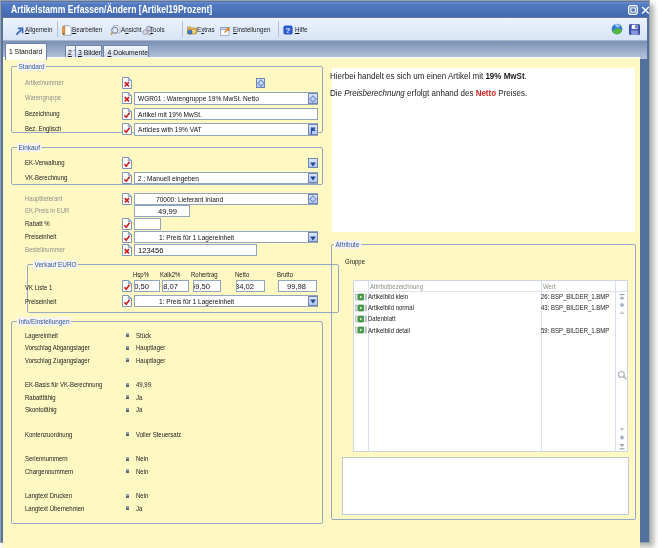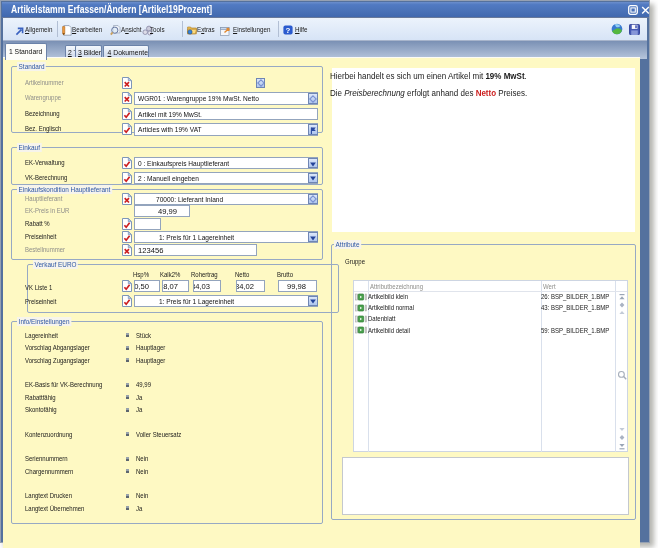--- a/index.html
+++ b/index.html
@@ -180,41 +180,37 @@
         <use href="#pageC"></use>
       </svg>
 <svg class="rbtn" style="left:118.5px;top:65px;" viewBox="0 0 10 12">
         <use href="#pageC"></use>
       </svg>
 <div class="gb" style="left:8px;top:89px;width:312px;height:38px;">
         <div class="gbt">Einkauf</div>
       </div>
 <div class="lbl" style="left:21.5px;top:100px;">EK-Verwaltung</div>
 <div class="lbl" style="left:21.5px;top:114.5px;">VK-Berechnung</div>
-<div class="tbx" style="left:131px;top:99px;width:184px;height:12px;"><span class="tx txl">0 : Einkaufspreis Hauptlieferant</span></div>
 <div class="bluebtn" style="left:304.5px;top:100px;width:10.5px;height:10px;">
         <svg width="8" height="8" viewBox="0 0 8 8" style="margin:0.5px auto 0;">
           <use href="#dropG"></use>
         </svg>
       </div>
 <div class="tbx" style="left:131px;top:113.5px;width:184px;height:12px;"><span class="tx txl">2 : Manuell eingeben</span></div>
 <div class="bluebtn" style="left:304.5px;top:114.5px;width:10.5px;height:10px;">
         <svg width="8" height="8" viewBox="0 0 8 8" style="margin:0.5px auto 0;">
           <use href="#dropG"></use>
         </svg>
       </div>
 <svg class="rbtn" style="left:118.5px;top:99px;" viewBox="0 0 10 12">
         <use href="#pageC"></use>
       </svg>
 <svg class="rbtn" style="left:118.5px;top:113.5px;" viewBox="0 0 10 12">
         <use href="#pageC"></use>
       </svg>
-<div class="gb" style="left:8px;top:130.5px;width:312px;height:71.5px;">
-        <div class="gbt">Einkaufskondition Hauptlieferant</div>
-      </div>
 <div class="lbl dis" style="left:21.5px;top:135.5px;">Hauptlieferant</div>
 <div class="lbl dis" style="left:21.5px;top:148px;">EK-Preis in EUR</div>
 <div class="lbl" style="left:21.5px;top:161px;">Rabatt %</div>
 <div class="lbl" style="left:21.5px;top:174px;">Preiseinheit</div>
 <div class="lbl dis" style="left:21.5px;top:186.5px;">Bestellnummer</div>
 <div class="tbx" style="left:131px;top:134.5px;width:184px;height:12px;"><span class="tx txl" style="margin-left:21px;">70000: Lieferant Inland</span></div>
 <div class="bluebtn" style="left:304.5px;top:135.5px;width:10.5px;height:10px;">
         <svg width="8" height="8" viewBox="0 0 8 8" style="margin:0.5px auto 0;">
           <use href="#spinG"></use>
         </svg>
@@ -250,21 +246,21 @@
 <div class="lbl" style="left:188.2px;top:212px;">Rohertrag</div>
 <div class="lbl" style="left:232px;top:212px;">Netto</div>
 <div class="lbl" style="left:274.2px;top:212px;">Brutto</div>
 <div class="tbx" style="left:131px;top:222px;width:26px;height:12px;">
         <span class="tx txr">40,50</span>
       </div>
 <div class="tbx" style="left:159px;top:222px;width:27.4px;height:12px;">
         <span class="tx txr">68,07</span>
       </div>
 <div class="tbx" style="left:190.3px;top:222px;width:28px;height:12px;">
-        <span class="tx txr">34,03</span>
+        <span class="tx txr">59,50</span>
       </div>
 <div class="tbx" style="left:233px;top:222px;width:29.4px;height:12px;">
         <span class="tx txr">84,02</span>
       </div>
 <div class="tbx" style="left:274.6px;top:222px;width:39.4px;height:12px;">
         <span class="tx txr">99,98</span>
       </div>
 <div class="tbx" style="left:131px;top:236.8px;width:184px;height:12px;"><span class="tx txl" style="margin-left:24px;">1: Preis für 1 Lagereinheit</span></div>
 <div class="bluebtn" style="left:304.5px;top:237.8px;width:10.5px;height:10px;">
         <svg width="8" height="8" viewBox="0 0 8 8" style="margin:0.5px auto 0;">

